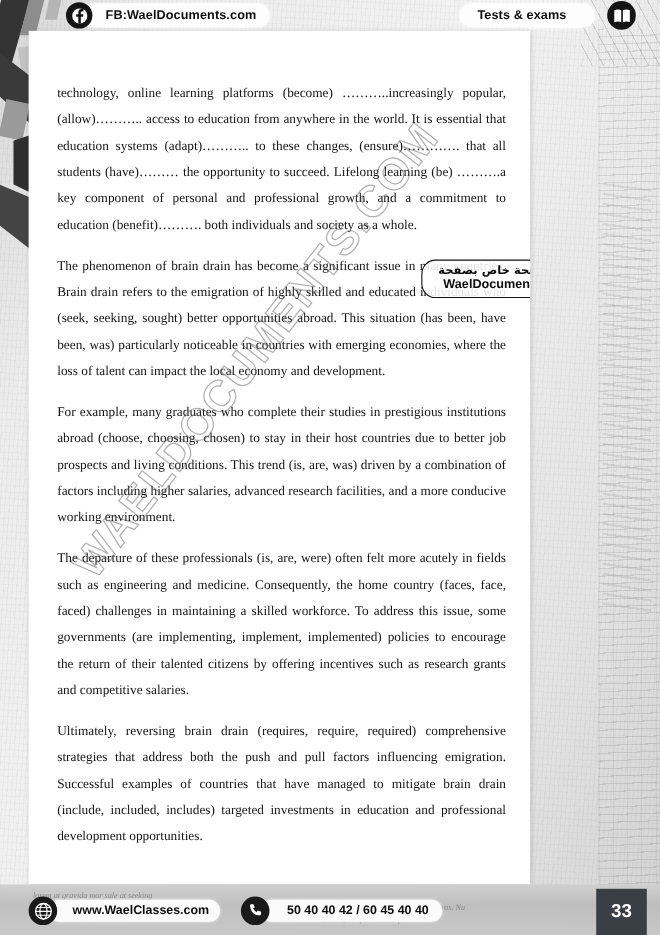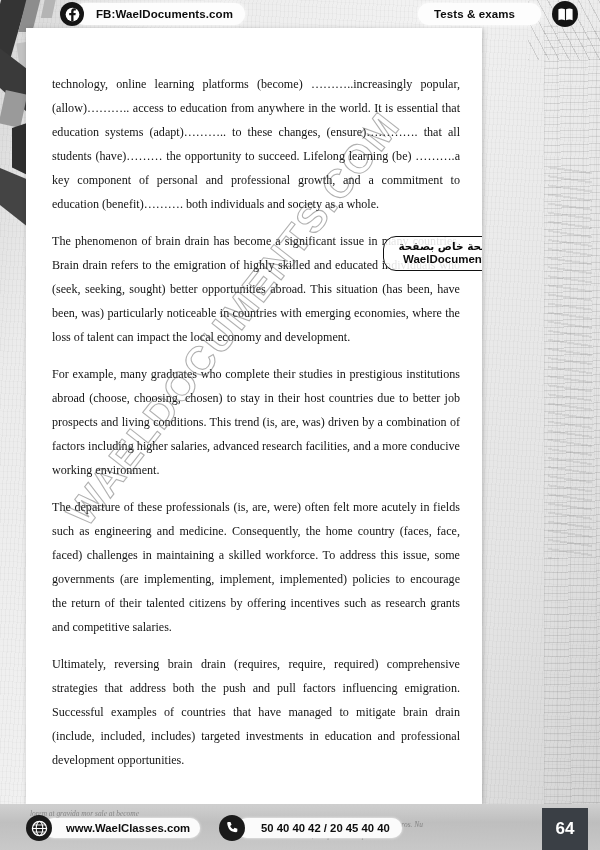--- a/index.html
+++ b/index.html
@@ -358,21 +358,21 @@
   <div class="stamp">
     <div class="stamp-ar">هذا بصفحة خاص بصفحة</div>
     <div class="stamp-url">WaelDocuments.com</div>
   </div>
 </div>
 
 <div class="bottom-band">
   <div class="bottom-texture"></div>
 
   <div class="bottom-latin">
-    <span>lorem at gravida mor sale at become</span>
+    <span>lorem at gravida mor sale at seeking</span>
     <span class="l2">sed egestas quis mauris. Curabitur non eros. Nu</span>
     <span class="l3">iaculis, est quis lacinia pre</span>
   </div>
 
   <div class="globe-icon">
     <svg width="17" height="17" viewBox="0 0 24 24" aria-hidden="true">
       <circle cx="12" cy="12" r="10" fill="none" stroke="#ffffff" stroke-width="1.8"></circle>
       <ellipse cx="12" cy="12" rx="4.6" ry="10" fill="none" stroke="#ffffff" stroke-width="1.5"></ellipse>
       <line x1="2" y1="12" x2="22" y2="12" stroke="#ffffff" stroke-width="1.5"></line>
       <line x1="3.6" y1="7" x2="20.4" y2="7" stroke="#ffffff" stroke-width="1.2"></line>
@@ -382,19 +382,19 @@
   <div class="foot-pill foot-web">
     <span class="foot-text">www.WaelClasses.com</span>
   </div>
 
   <div class="phone-icon">
     <svg width="16" height="16" viewBox="0 0 24 24" aria-hidden="true">
       <path d="M6.6 3h3.1l1.7 4.3-2.2 1.6c1 2.2 2.7 3.9 4.9 4.9l1.6-2.2 4.3 1.7v3.1c0 1-.8 1.8-1.8 1.8C10.4 18.2 5.8 13.6 4.8 4.8 4.8 3.8 5.6 3 6.6 3z" fill="#ffffff"></path>
     </svg>
   </div>
   <div class="foot-pill foot-phone">
-    <span class="foot-text">50 40 40 42 / 20 45 40 40</span>
+    <span class="foot-text">50 40 40 42 / 60 45 40 40</span>
   </div>
 
   <div class="page-num">
-    <span>64</span>
+    <span>33</span>
   </div>
 </div>
 
 </body></html>

